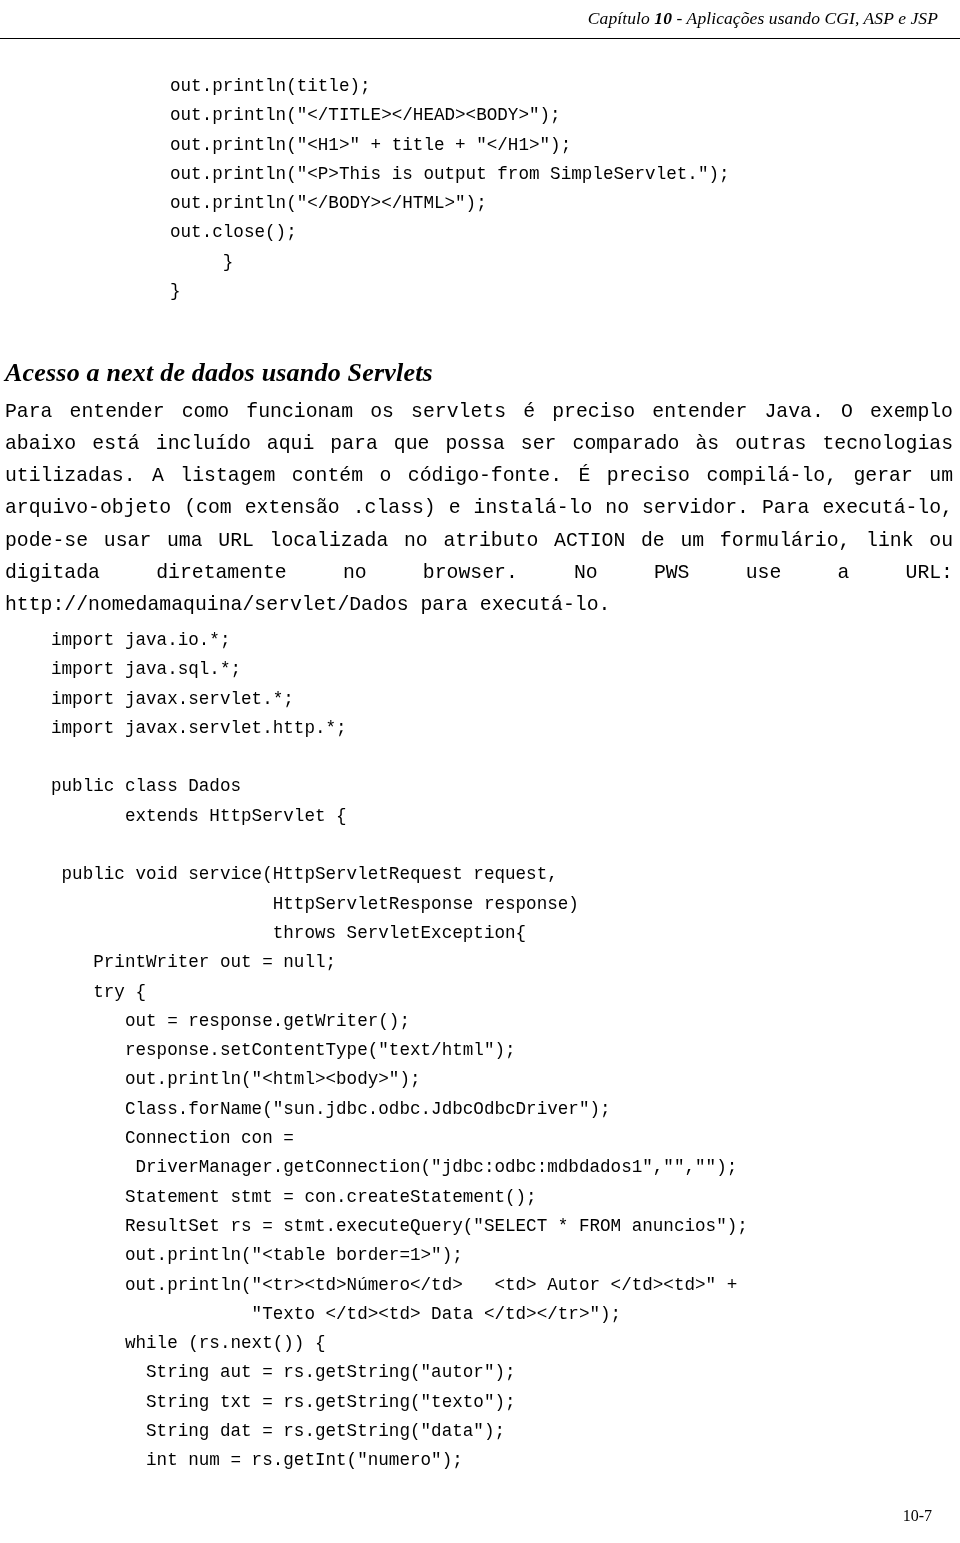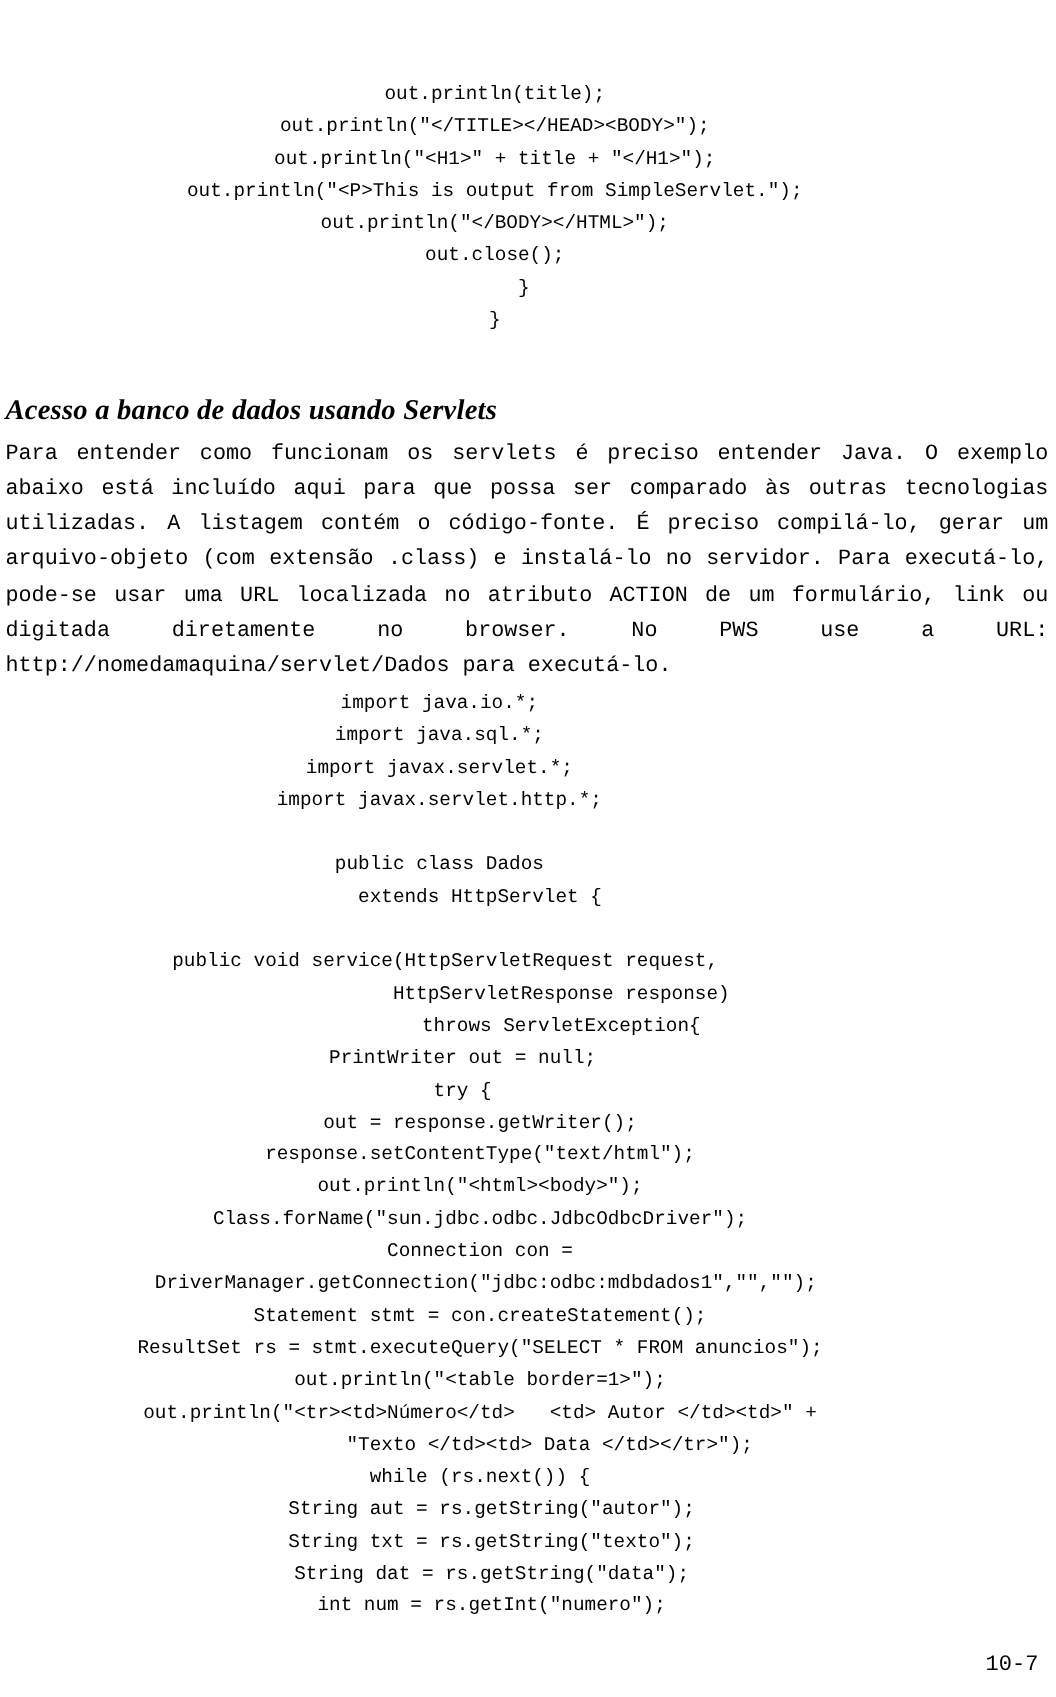--- a/index.html
+++ b/index.html
@@ -56,21 +56,20 @@
     width: 960px;
   }
 
   pre.code {
     margin: 0;
     font-family: "Liberation Mono", monospace;
     font-size: 17.6px;
     line-height: 29.3px;
     white-space: pre;
     color: #000000;
-    text-align: center;
   }
 
   .code-block-1 {
     position: absolute;
     left: 170px;
     top: 26px;
   }
 
   .section-head {
     position: absolute;
@@ -97,44 +96,48 @@
 
   .code-block-2 {
     position: absolute;
     left: 51px;
     top: 580px;
   }
 
   
   .footer {
     position: absolute;
-    right: 16px;
+    right: 28px;
     bottom: 18px;
-    font-family: Liberation Mono, monospace;
-    font-size: 20px;
+    font-family: Liberation Serif, serif;
+    font-size: 16px;
   }
 </style>
 </head>
 <body>
 
 <div class="page">
 
+  <div class="header">
+    <div class="header-title"><span>Capítulo </span><span class="chapnum">10</span><span> - Aplicações usando CGI, ASP e JSP</span></div>
+    <div class="header-rule"></div>
+  </div>
 
   <div class="content">
 
     <pre class="code code-block-1">out.println(title);
 out.println("&lt;/TITLE&gt;&lt;/HEAD&gt;&lt;BODY&gt;");
 out.println("&lt;H1&gt;" + title + "&lt;/H1&gt;");
 out.println("&lt;P&gt;This is output from SimpleServlet.");
 out.println("&lt;/BODY&gt;&lt;/HTML&gt;");
 out.close();
      }
 }</pre>
 
-    <h2 class="section-head">Acesso a banco de dados usando Servlets</h2>
+    <h2 class="section-head">Acesso a next de dados usando Servlets</h2>
 
     <p class="body-text">Para entender como funcionam os servlets é preciso entender Java. O exemplo abaixo está incluído aqui para que possa ser comparado às outras tecnologias utilizadas. A listagem contém o código-fonte. É preciso compilá-lo, gerar um arquivo-objeto (com extensão .class) e instalá-lo no servidor. Para executá-lo, pode-se usar uma URL localizada no atributo ACTION de um formulário, link ou digitada diretamente no browser. No PWS use a URL: http://nomedamaquina/servlet/Dados para executá-lo.</p>
 
     <pre class="code code-block-2">import java.io.*;
 import java.sql.*;
 import javax.servlet.*;
 import javax.servlet.http.*;
 
 public class Dados
        extends HttpServlet {

